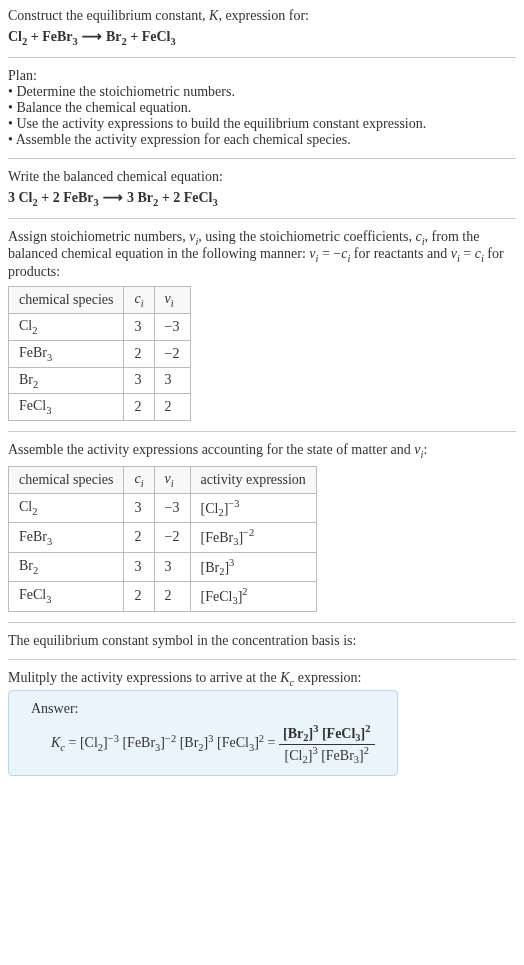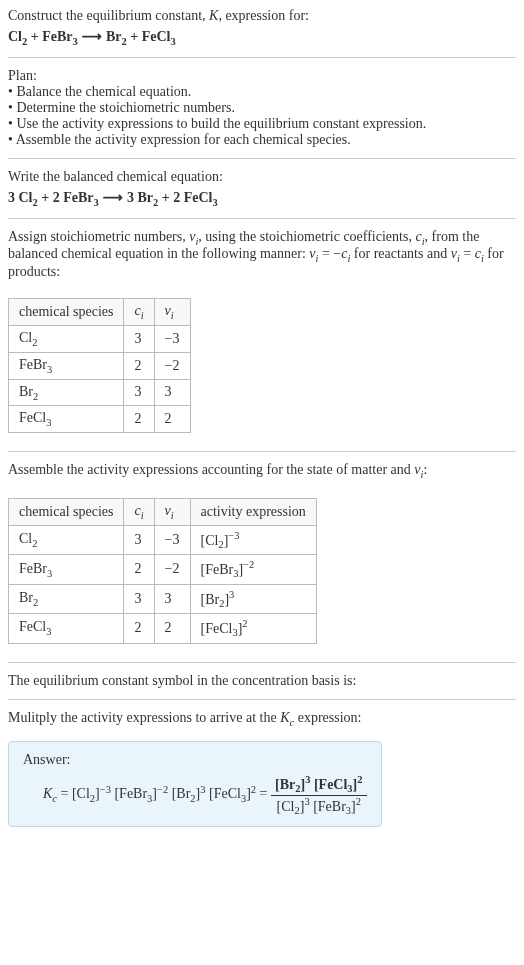--- a/index.html
+++ b/index.html
@@ -18,21 +18,21 @@
       border: none;
       border-top: 1px solid #ccc;
       margin: 10px 0;
     }
     .equation {
       margin: 4px 0;
       font-weight: bold;
     }
     table {
       border-collapse: collapse;
-      margin: 18px 0;
+      margin: 6px 0;
     }
     td, th {
       border: 1px solid #bbb;
       padding: 4px 10px;
       text-align: left;
       font-weight: normal;
     }
     th {
       background: #f8f8f8;
     }
@@ -44,22 +44,22 @@
       vertical-align: super;
       font-size: 0.75em;
     }
     .italic {
       font-style: italic;
     }
     .answer-box {
       background: #eaf4fb;
       border: 1px solid #b8d8ea;
       border-radius: 4px;
-      padding: 10px 14px;
-      margin-top: 14px;
+      padding: 10px 22px;
+      margin-top: 3px;
       display: inline-block;
     }
     .frac {
       display: inline-block;
       vertical-align: middle;
       text-align: center;
     }
     .frac .num {
       display: block;
       border-bottom: 1px solid #333;
@@ -82,22 +82,22 @@
   <span>Construct the equilibrium constant, </span><span class="italic">K</span><span>, expression for:</span>
   <div class="equation">
     <span><span>Cl</span><span class="sub">2</span></span><span> + </span><span><span>FeBr</span><span class="sub">3</span></span><span class="arrow"> ⟶ </span><span><span>Br</span><span class="sub">2</span></span><span> + </span><span><span>FeCl</span><span class="sub">3</span></span>
   </div>
 </div>
 
 <hr>
 
 <div class="section">
   <div>Plan:</div>
+  <div>• Determine the stoichiometric numbers.</div>
   <div>• Balance the chemical equation.</div>
-  <div>• Determine the stoichiometric numbers.</div>
   <div>• Use the activity expressions to build the equilibrium constant expression.</div>
   <div>• Assemble the activity expression for each chemical species.</div>
 </div>
 
 <hr>
 
 <div class="section">
   <div>Write the balanced chemical equation:</div>
   <div class="equation">
     <span>3 </span><span><span>Cl</span><span class="sub">2</span></span><span> + </span><span>2 </span><span><span>FeBr</span><span class="sub">3</span></span><span class="arrow"> ⟶ </span><span>3 </span><span><span>Br</span><span class="sub">2</span></span><span> + </span><span>2 </span><span><span>FeCl</span><span class="sub">3</span></span>

